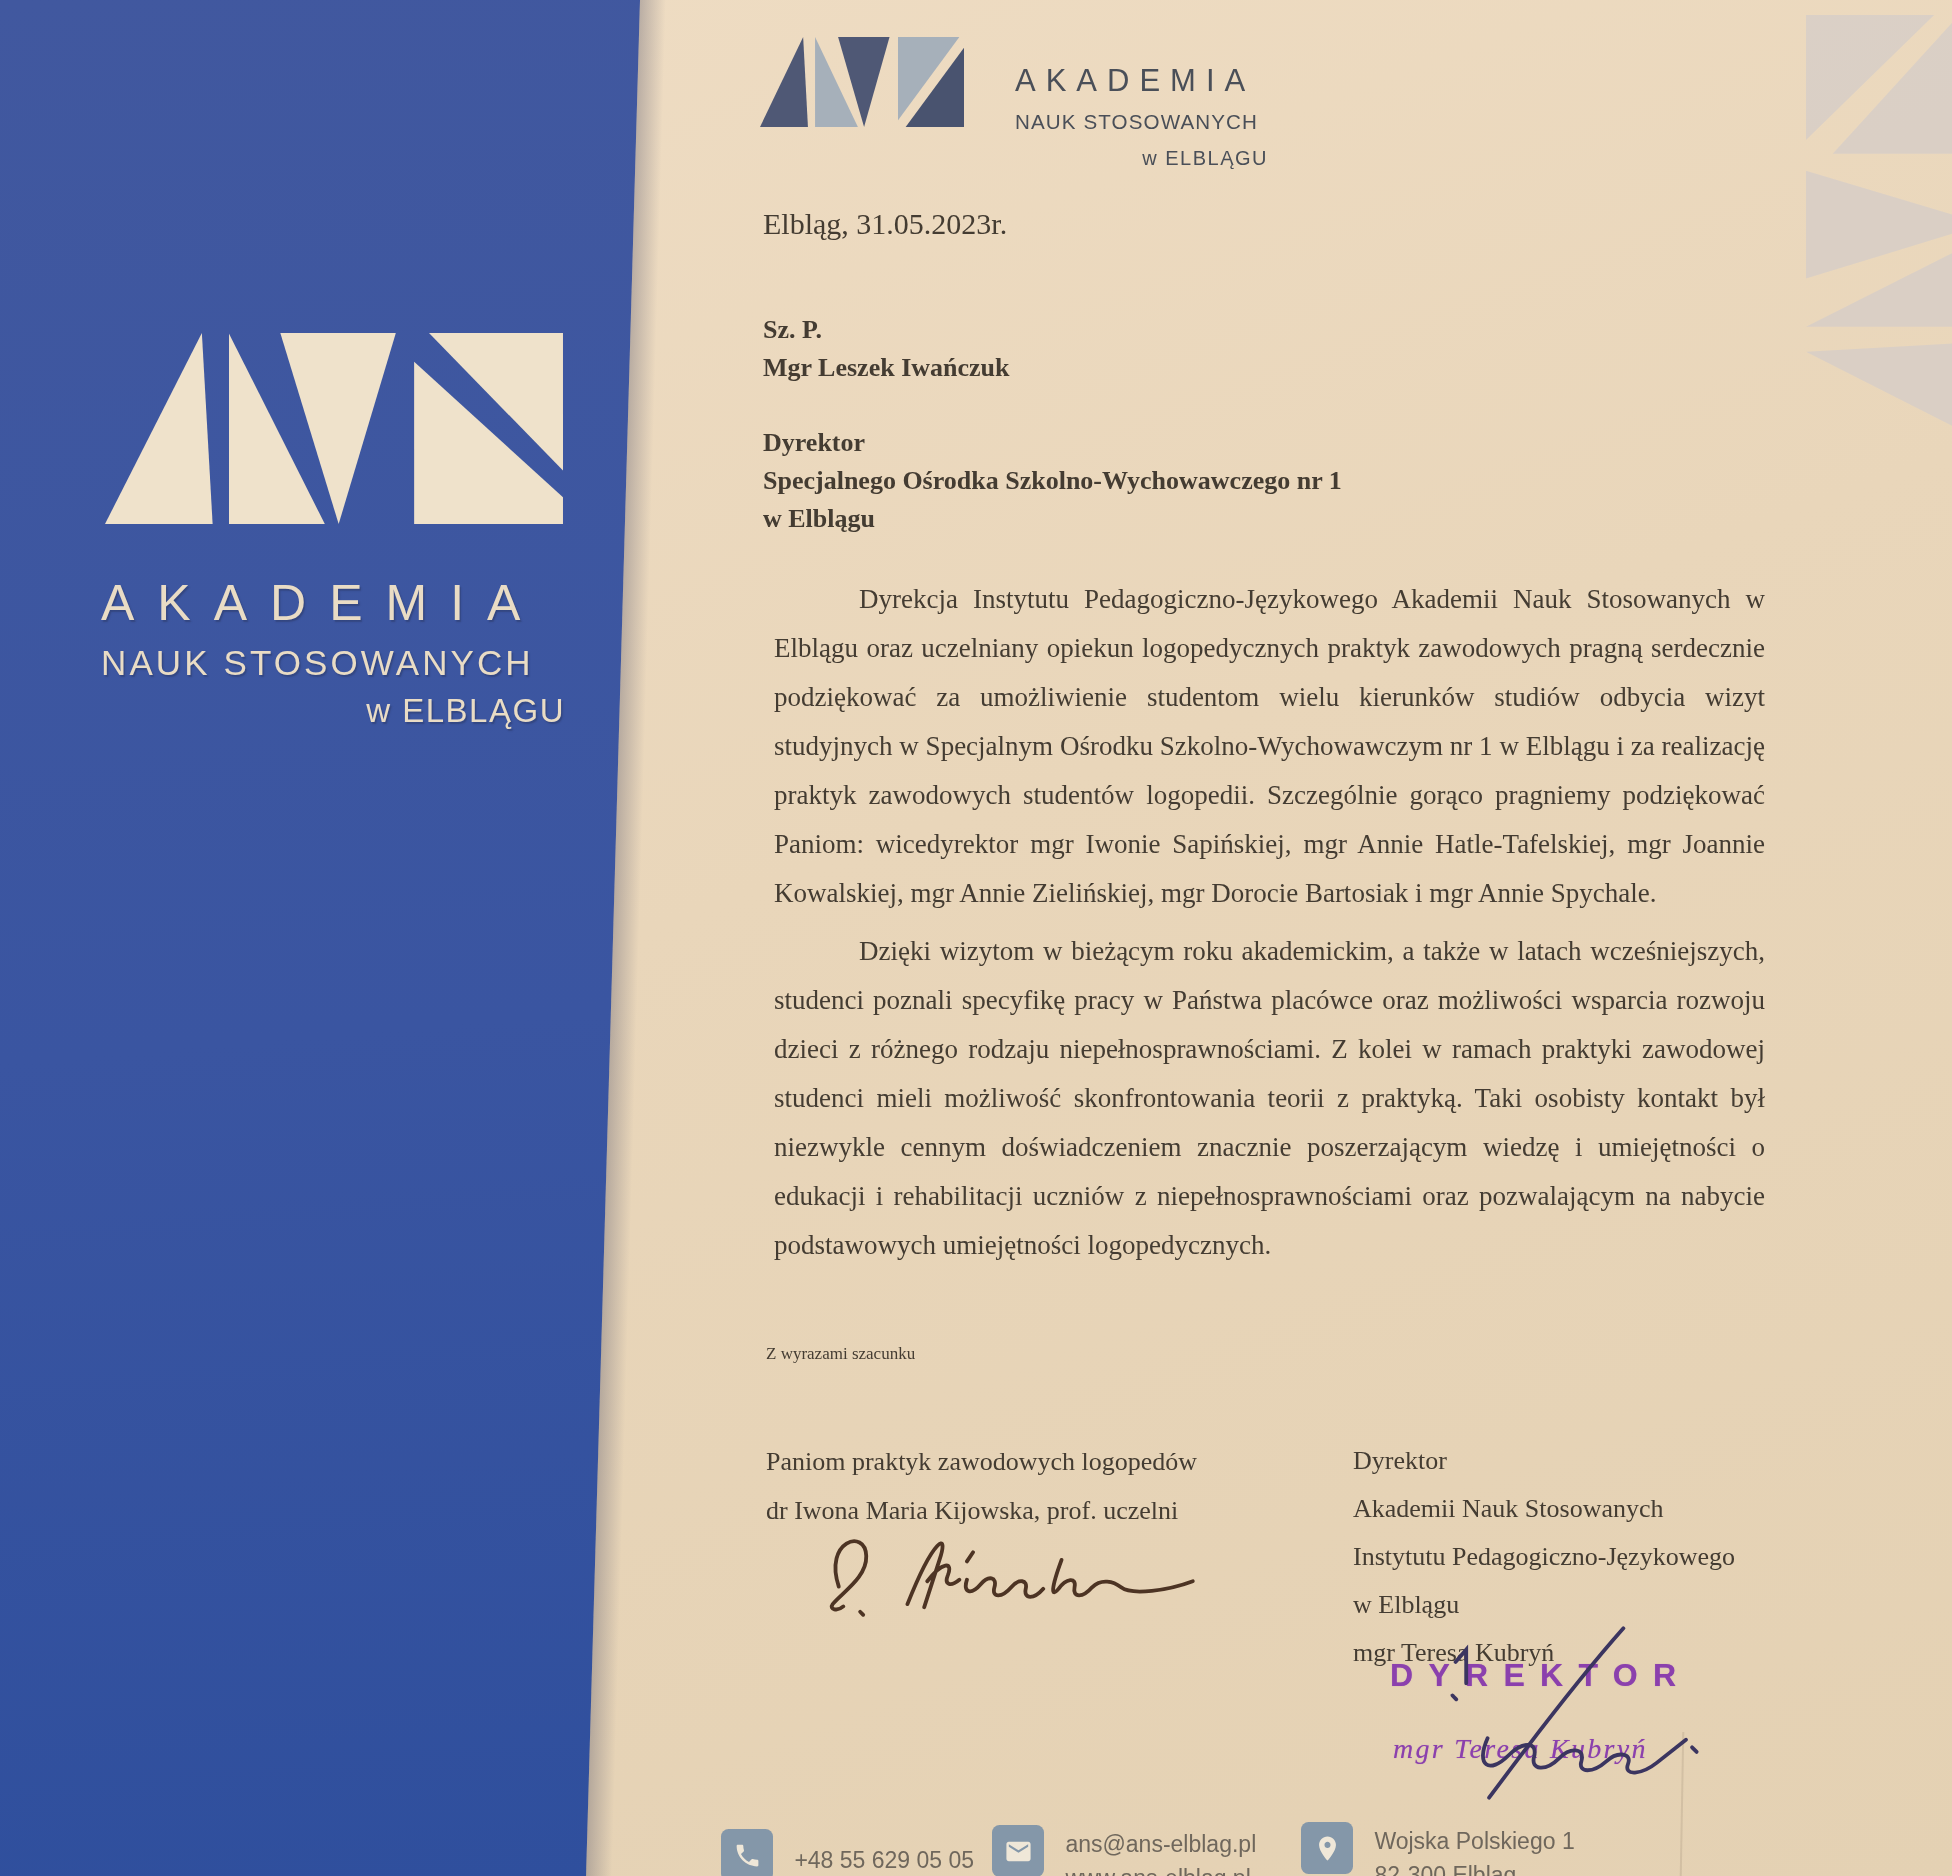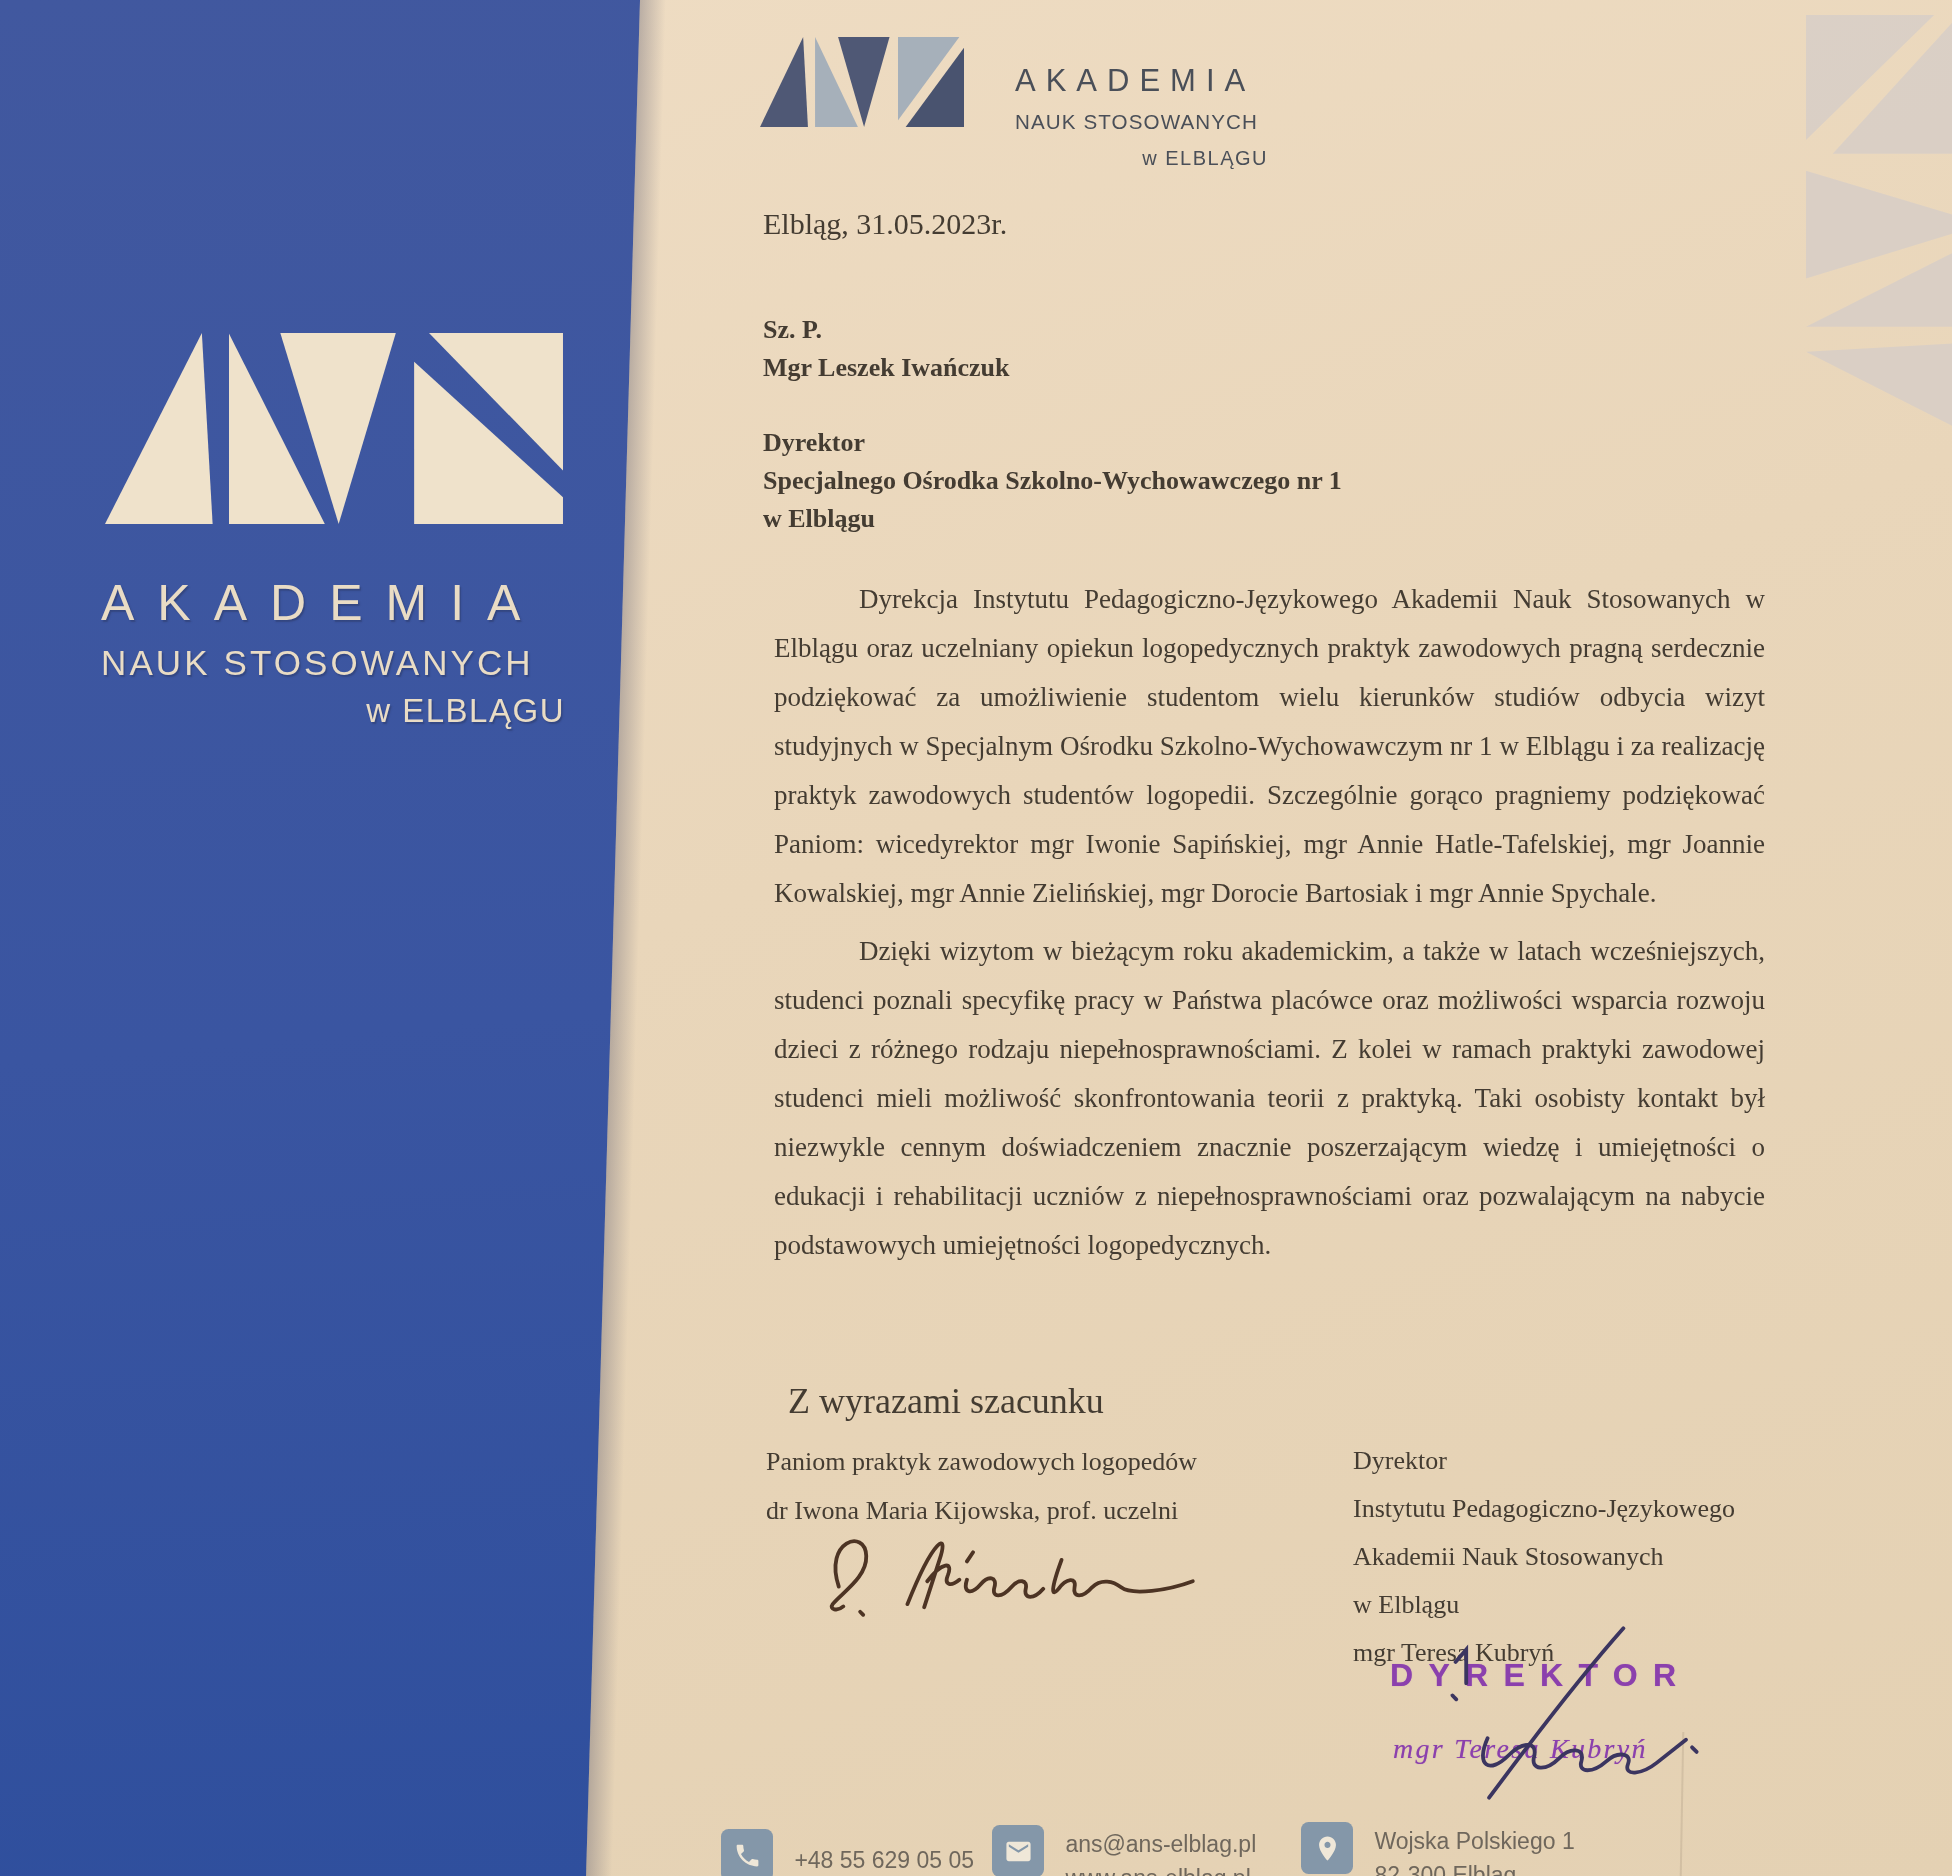--- a/index.html
+++ b/index.html
@@ -67,21 +67,21 @@
 
   
   .dateline{position:absolute;left:763px;top:207px;width:942px;
     text-align:left;font-size:30px;}
   .addressee{position:absolute;left:763px;top:311px;width:1009px;
     font-weight:700;font-size:26px;line-height:38px;}
   .addressee .gap{margin-top:37px;}
   .body-text{position:absolute;left:765px;top:566px;width:1009px;
     font-size:27px;line-height:49px;text-align:justify;}
   .body-text p{margin:9px;text-indent:85px;}
-  .closing{position:absolute;left:788px;top:1344px;font-size:36px;margin-top:36px;}
+  .closing{position:absolute;left:766px;top:1344px;font-size:17px;}
 
   .sig-left{position:absolute;left:766px;top:1437px;font-size:26px;line-height:49px;}
   .sig-right{position:absolute;left:1353px;top:1437px;font-size:26px;line-height:48px;}
 
   .sig-svg{position:absolute;pointer-events:none;}
   #sig-kijowska{left:793px;top:1514px;}
   #sig-kubryn{left:1396px;top:1616px;z-index:5;}
 
   .stamp-title{position:absolute;left:1390px;top:1657px;
     font-family:"Liberation Sans",sans-serif;font-weight:700;
@@ -172,22 +172,22 @@
   <g fill="none" stroke="#4d3424" stroke-width="5" stroke-linecap="round">
     <path d="M60 95 C40 35 95 18 96 55 C97 83 64 103 52 118 C47 125 58 128 66 121"></path>
     <path d="M88 128 l4 4"></path>
     <path d="M150 118 C185 30 205 22 192 60 L172 122 M176 88 C196 62 210 62 203 80 C198 92 206 96 218 86 M236 50 l-8 12 M228 86 C222 104 234 106 246 92 C256 80 268 82 264 96 C260 110 274 110 286 96 C296 84 308 86 305 98 C302 112 316 112 328 98"></path>
     <path d="M352 60 C338 98 338 110 348 98 C358 84 372 82 369 96 C366 110 380 110 392 96 C404 84 420 88 430 96 C444 107 492 100 524 88"></path>
   </g>
 </svg>
 
 <div class="sig-right">
   <div>Dyrektor</div>
+  <div>Akademii Nauk Stosowanych</div>
   <div>Instytutu Pedagogiczno-Językowego</div>
-  <div>Akademii Nauk Stosowanych</div>
   <div>w Elblągu</div>
   <div>mgr Teresa Kubryń</div>
 </div>
 
 <div class="stamp-title">DYREKTOR</div>
 <div class="stamp-name">mgr Teresa Kubryń</div>
 
 <svg id="sig-kubryn" class="sig-svg" width="351" height="191" viewBox="0 0 460 250">
   <g fill="none" stroke="#3b3560" stroke-width="5" stroke-linecap="round">
     <path d="M78 60 l14 -16 v44"></path>

